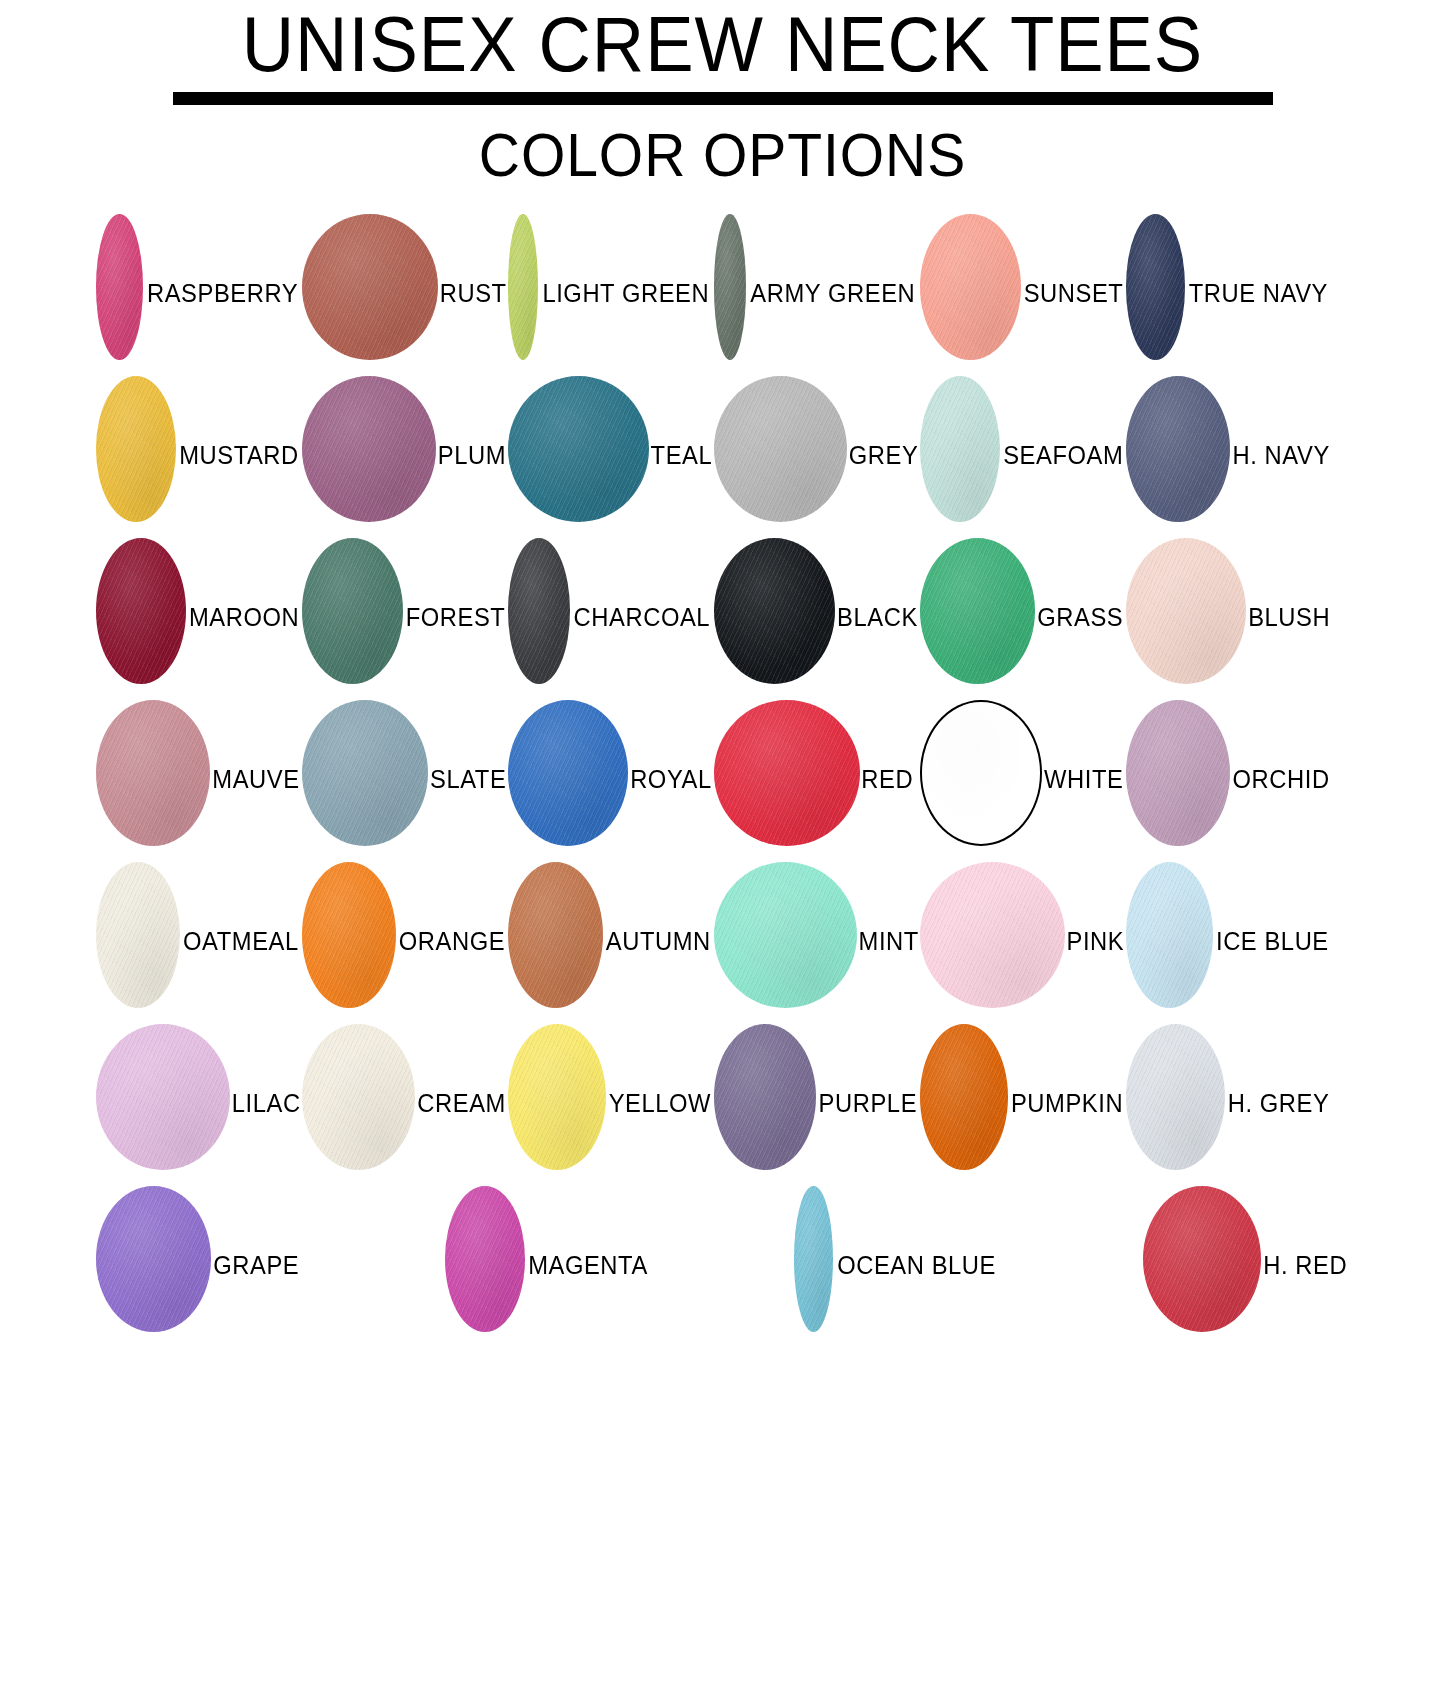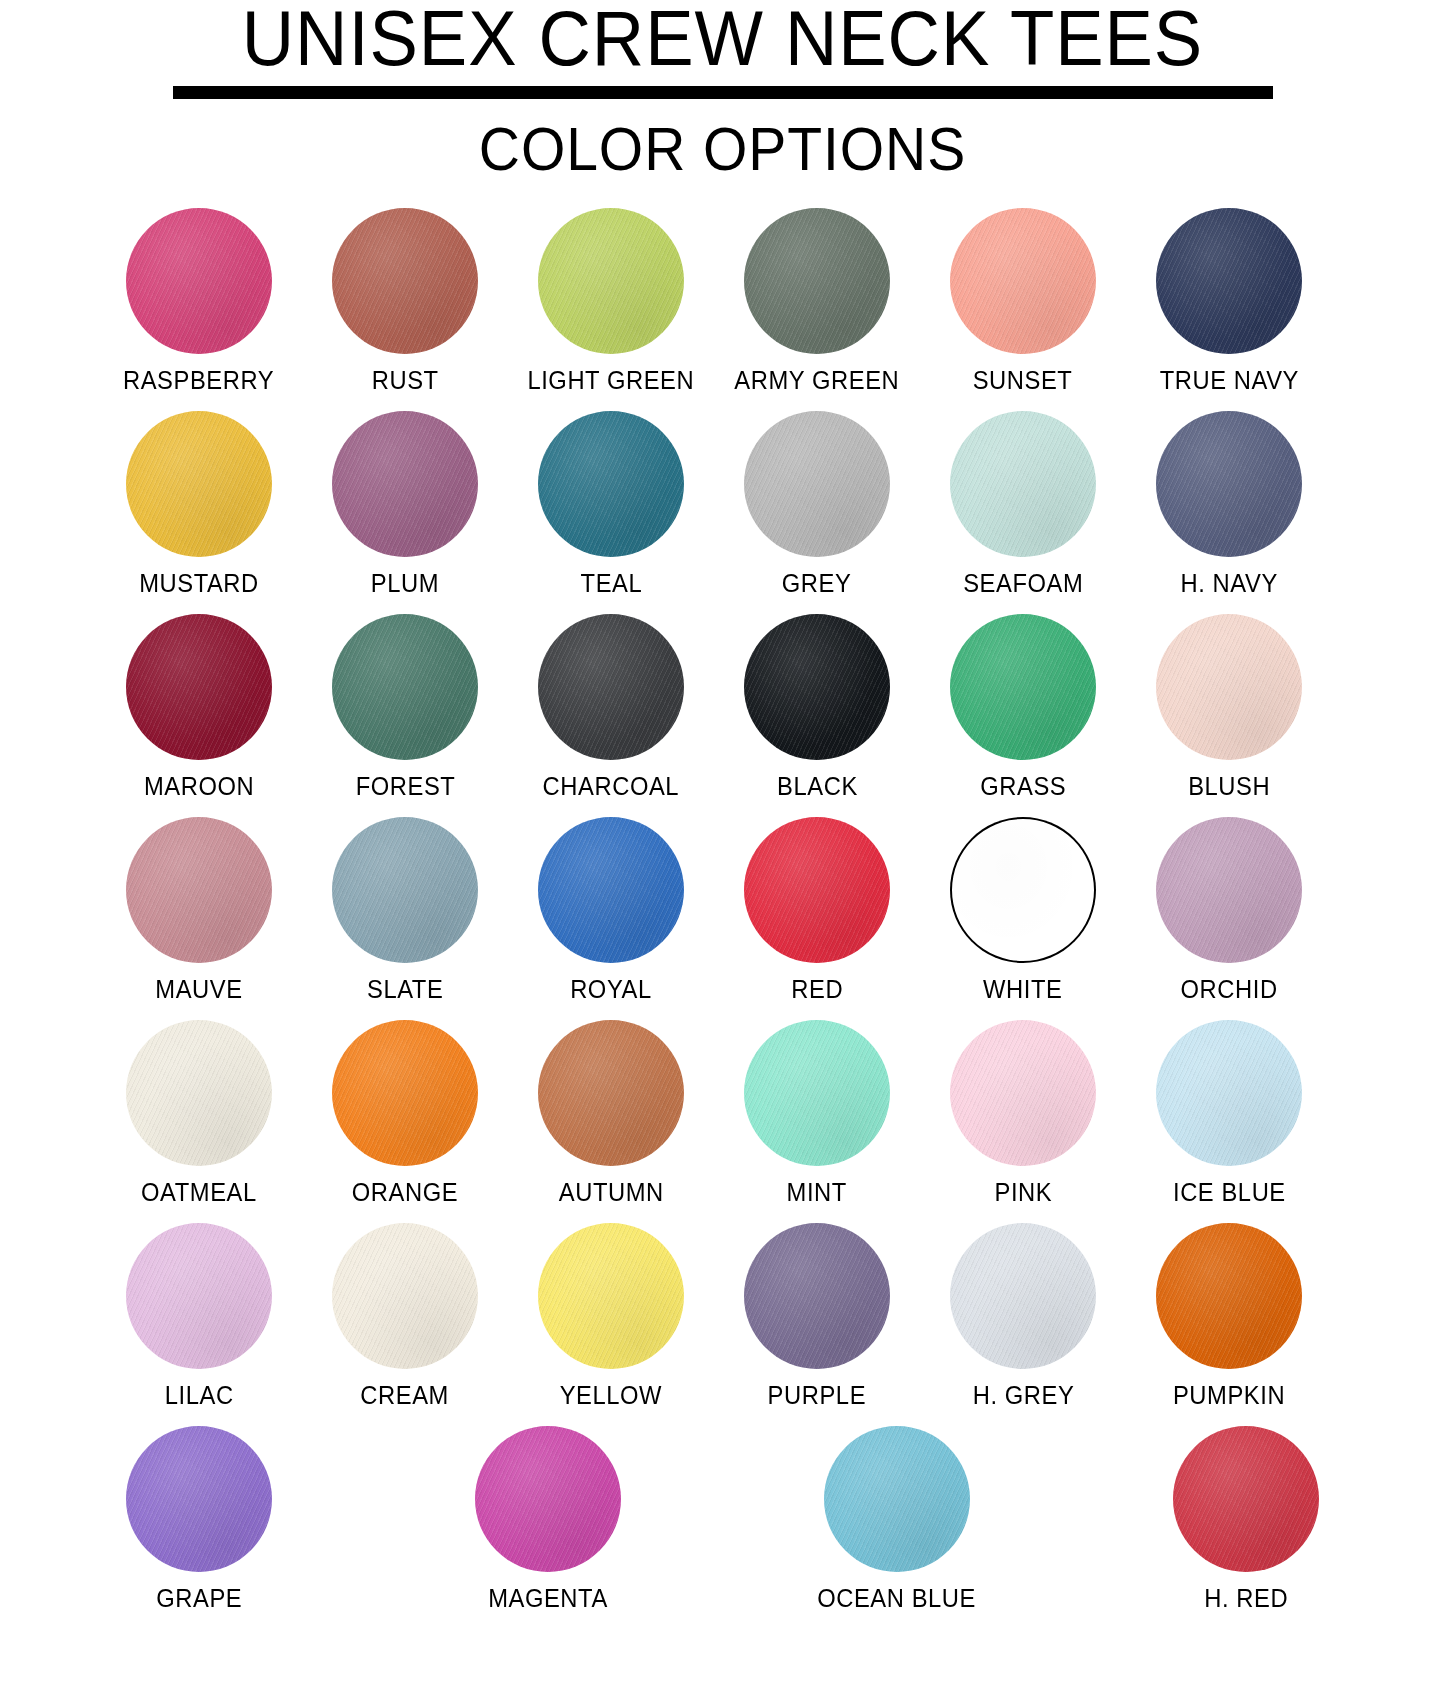--- a/index.html
+++ b/index.html
@@ -22,21 +22,21 @@
     height: 1686px;
     position: relative;
     background: #ffffff;
     box-sizing: border-box;
   }
 
   
   .header {
     width: 100%;
     text-align: center;
-    padding-top: 0;
+    padding-top: 6px;
   }
   .title-main {
     font-family: "Liberation Sans Narrow", "Liberation Sans", sans-serif;
     font-size: 78px;
     font-weight: 400;
     letter-spacing: 1px;
     line-height: 0.98;
     margin: 0;
     transform: scaleX(0.93);
     transform-origin: center top;
@@ -71,21 +71,21 @@
     align-items: flex-start;
     margin-bottom: 16px;
   }
   .row.centered {
     justify-content: space-between;
   }
   .cell {
     width: 206px;
     flex: 0 0 206px;
     display: flex;
-    flex-direction: column;
+    flex-direction: row;
     align-items: center;
   }
   .swatch {
     width: 146px;
     height: 146px;
     border-radius: 50%;
     position: relative;
     overflow: hidden;
     background-color: #cccccc;
   }
@@ -284,27 +284,27 @@
       </div>
       <div class="cell">
         <div class="swatch" style="background-color: rgb(249, 233, 107);"></div>
         <div class="swatch-label">YELLOW</div>
       </div>
       <div class="cell">
         <div class="swatch" style="background-color: rgb(122, 110, 148);"></div>
         <div class="swatch-label">PURPLE</div>
       </div>
       <div class="cell">
+        <div class="swatch" style="background-color: rgb(221, 100, 9);"></div>
+        <div class="swatch-label">PUMPKIN</div>
+      </div>
+      <div class="cell">
         <div class="swatch" style="background-color: rgb(221, 226, 232);"></div>
         <div class="swatch-label">H. GREY</div>
       </div>
-      <div class="cell">
-        <div class="swatch" style="background-color: rgb(221, 100, 9);"></div>
-        <div class="swatch-label">PUMPKIN</div>
-      </div>
     </div>
 
     <div class="row centered">
       <div class="cell">
         <div class="swatch" style="background-color: rgb(144, 112, 207);"></div>
         <div class="swatch-label">GRAPE</div>
       </div>
       <div class="cell">
         <div class="swatch" style="background-color: rgb(204, 74, 171);"></div>
         <div class="swatch-label">MAGENTA</div>

